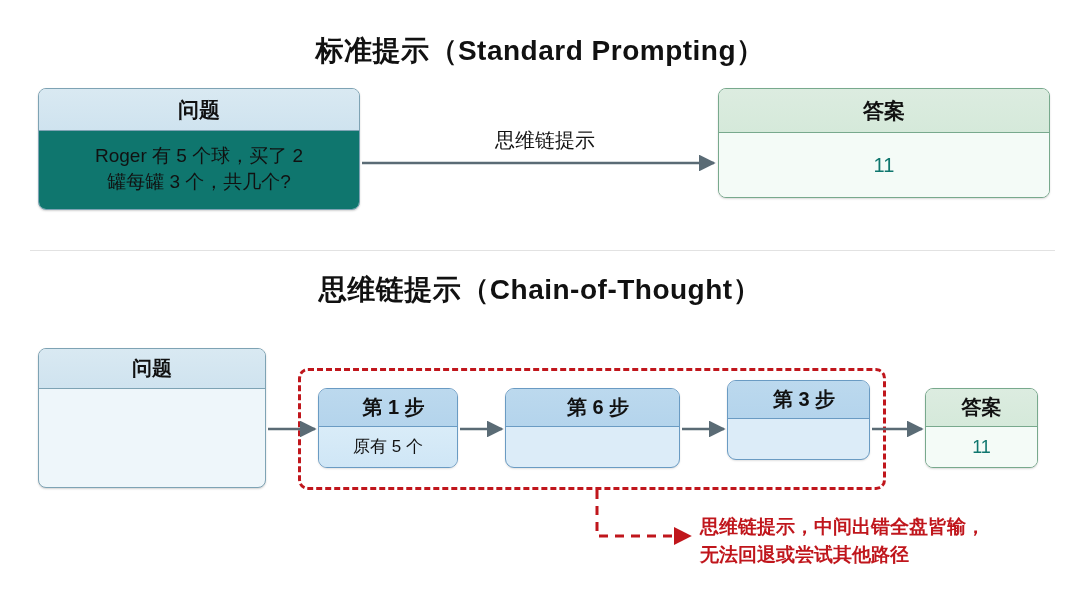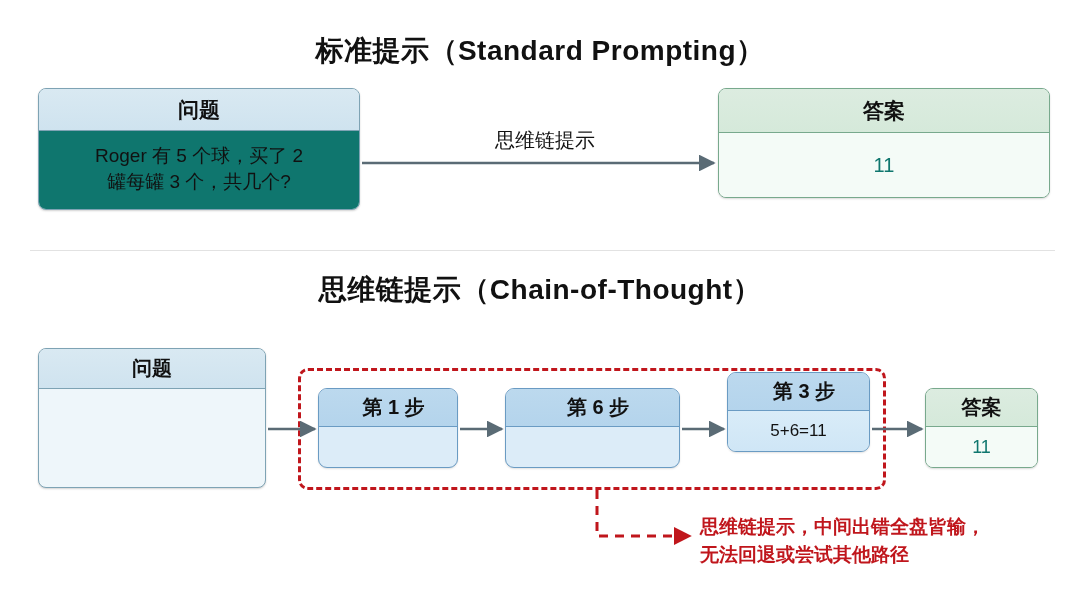--- a/index.html
+++ b/index.html
@@ -135,21 +135,21 @@
   }
   #label-onestep { left: 495px; top: 127px; }
 
   
   #q-cot { left: 38px; top: 348px; width: 228px; height: 140px; }
   #q-cot .card-head { height: 40px; font-size: 20px; }
   #q-cot .card-body { font-size: 16px; padding: 2px 8px 4px; }
 
   #step-1 { left: 318px; top: 388px; width: 140px; height: 80px; }
   #step-2 { left: 505px; top: 388px; width: 175px; height: 80px; }
-  #step-3 { left: 727px; top: 372px; width: 143px; height: 80px; }
+  #step-3 { left: 727px; top: 380px; width: 143px; height: 80px; }
   .card.s .card-head { height: 38px; font-size: 20px; padding-left: 11px; }
   .card.s .card-body { font-size: 17px; padding: 0 6px; }
 
   #a-cot { left: 925px; top: 388px; width: 113px; height: 80px; }
   #a-cot .card-head { height: 38px; font-size: 20px; }
   #a-cot .card-body { font-size: 18px; }
 
   
   #cot-group-box {
     position: absolute;
@@ -206,29 +206,29 @@
 <div class="section-title" id="title-cot">思维链提示（Chain-of-Thought）</div>
 
 <div class="card q" id="q-cot">
   <div class="card-head">问题</div>
 </div>
 
 <div id="cot-group-box"></div>
 
 <div class="card s" id="step-1">
   <div class="card-head">第 1 步</div>
+  <div class="card-body">原有 5 个</div>
 </div>
 
 <div class="card s" id="step-2">
   <div class="card-head">第 6 步</div>
 </div>
 
 <div class="card s" id="step-3">
   <div class="card-head">第 3 步</div>
-  <div class="card-body">5+6=11</div>
 </div>
 
 <div class="card a" id="a-cot">
   <div class="card-head">答案</div>
   <div class="card-body">11</div>
 </div>
 
 <div id="cot-warning">思维链提示，中间出错全盘皆输，
 无法回退或尝试其他路径</div>
 

